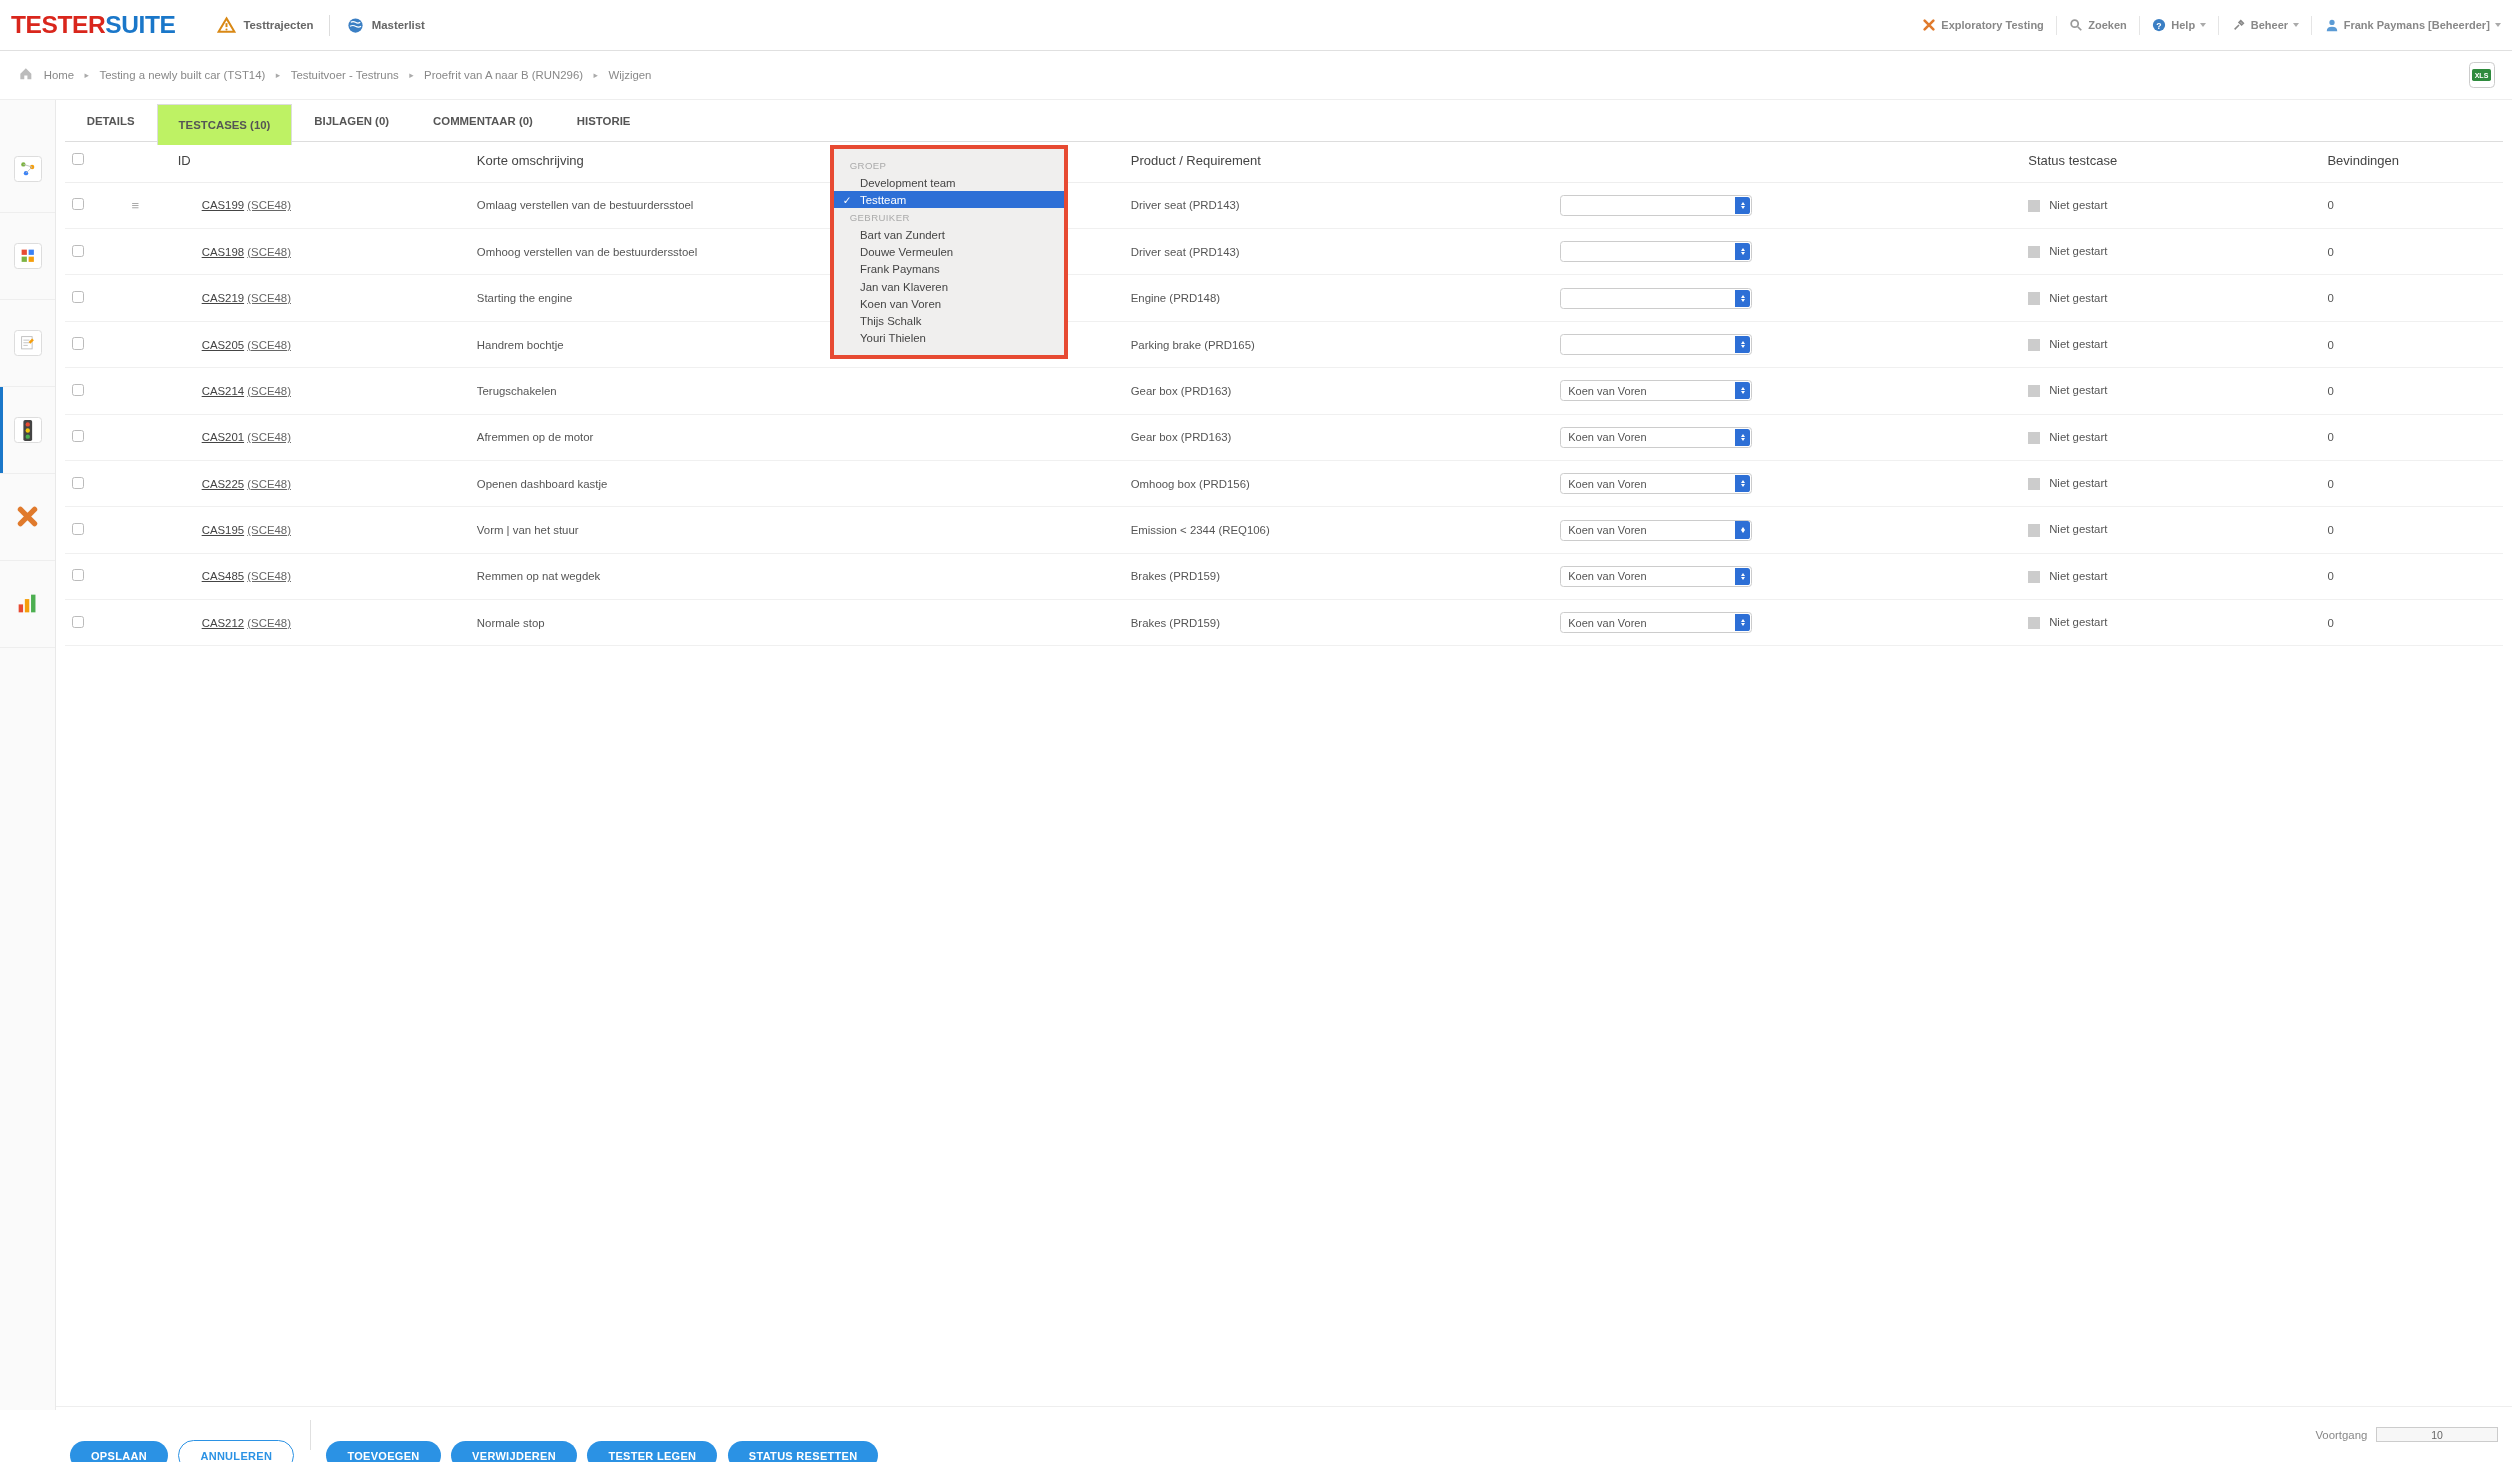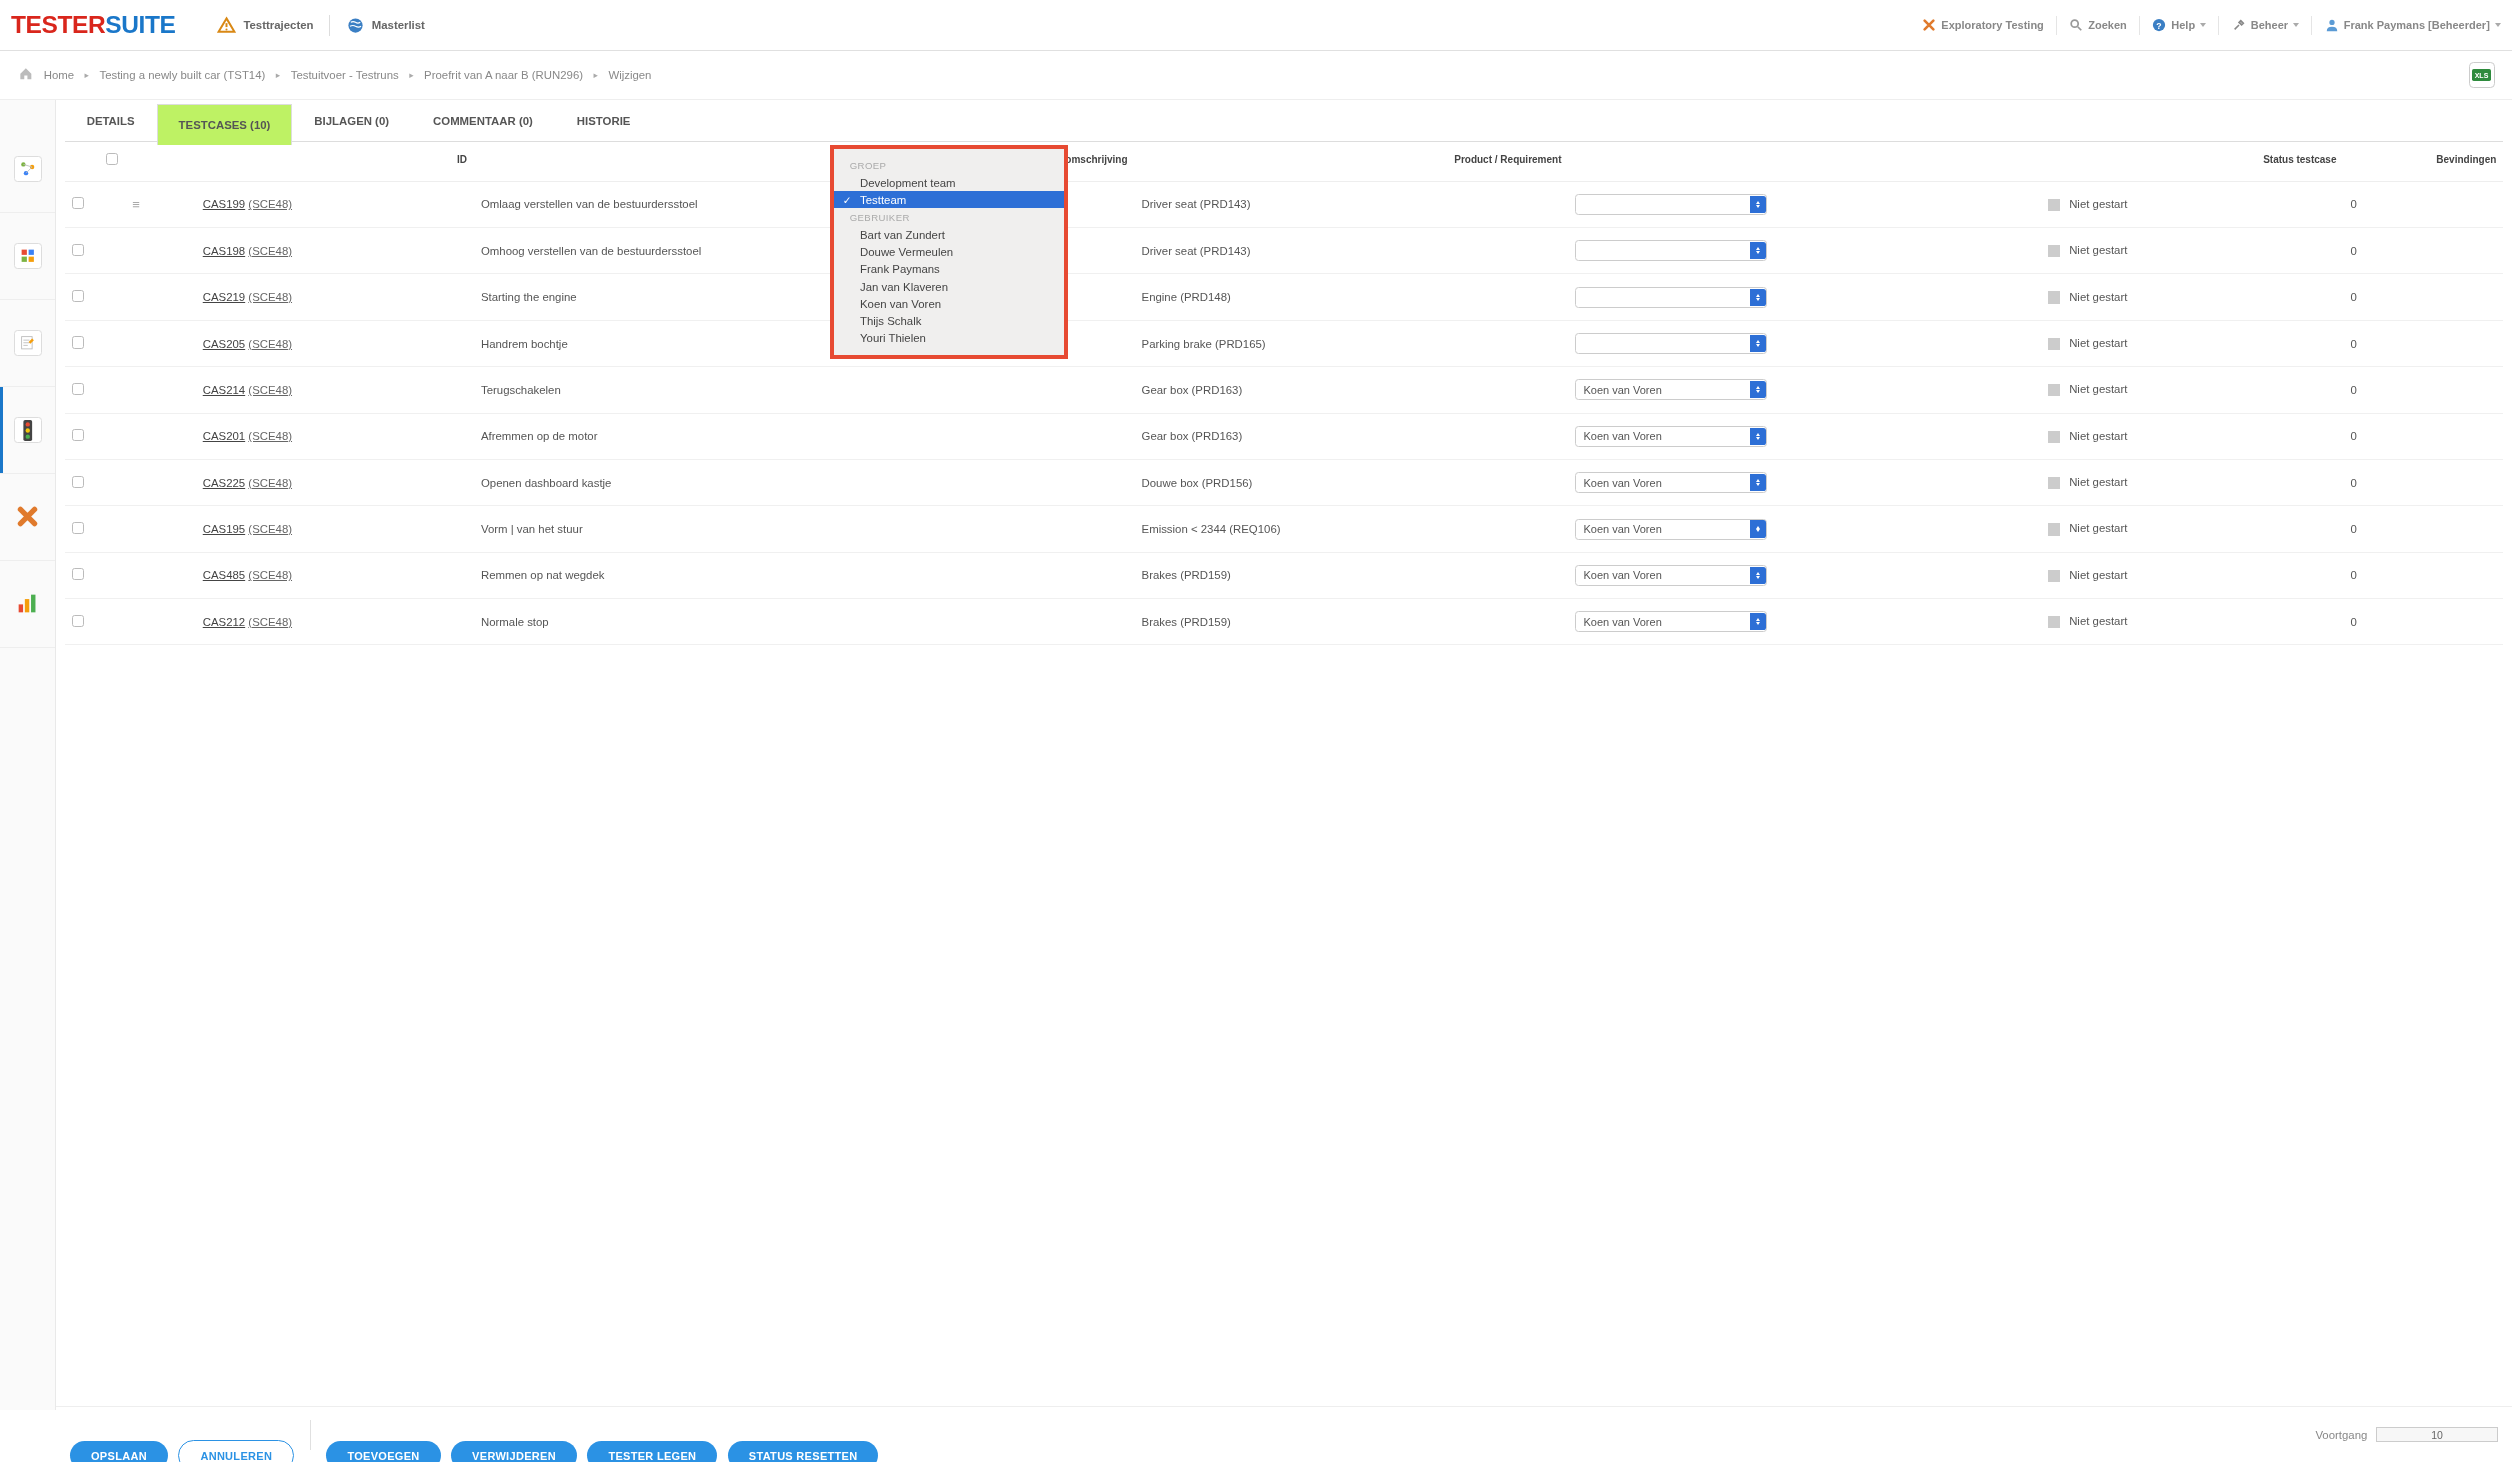--- a/index.html
+++ b/index.html
@@ -41,21 +41,21 @@
 
 .content { flex:1; padding:0 8.7px; position:relative; }
 
 
 .tabs { display:flex; border-bottom:0.9px solid #ddd; margin-top:0; }
 .tab { padding:14px 21px; font-weight:700; color:#555; font-size:11.4px; cursor:pointer; border:0.9px solid transparent; border-bottom:none; }
 .tab.active { border-color:#ddd; background:#bef264; position:relative; top:4px; }
 
 
 .tbl { width:100%; border-collapse:collapse; position:relative; }
-.tbl th { text-align:right; padding:10.5px 7px 14px; font-weight:700; color:#444; font-size:10px; border-bottom:0.9px solid #eee; }
+.tbl th { text-align:left; padding:10.5px 7px 14px; font-weight:400; color:#444; font-size:13px; border-bottom:0.9px solid #eee; }
 .tbl td { padding:12.2px 7px; border-bottom:0.9px solid #f0f0f0; vertical-align:middle; font-size:11.4px; color:#555; }
 .chk { width:12.2px; height:12.2px; border:0.9px solid #bbb; border-radius:2.6px; cursor:pointer; display:inline-block; }
 .idlink { color:#444; text-decoration:underline; cursor:pointer;margin-left:24px; }
 .idext { color:#666; text-decoration:underline; cursor:pointer; }
 .selectbox { position:relative; width:192px; height:21px; border:0.9px solid #ccc; border-radius:3.5px; background:#fff; display:flex; align-items:center; padding:0 23px 0 7px; font-size:11px; color:#555; cursor:pointer; }
 .selectbox .arrows { position:absolute; right:0.9px; top:0.9px; bottom:0.9px; width:15.7px; background:#2d6fd6; border-radius:0 2.6px 2.6px 0; display:flex; flex-direction:column; align-items:center; justify-content:center; gap:0.9px; }
 .selectbox .arrows::before { content:""; border-left:2.6px solid transparent; border-right:2.6px solid transparent; border-bottom:3.5px solid #fff; }
 .selectbox .arrows::after { content:""; border-left:2.6px solid transparent; border-right:2.6px solid transparent; border-top:3.5px solid #fff; }
 .status-chk { width:12.2px; height:12.2px; background:#ccc; display:inline-block; margin-right:8.7px; vertical-align:middle; }
 .drag { color:#aaa; cursor:grab; font-size:13px; }
@@ -350,21 +350,21 @@
               </div>
             </td>
             <td><span class="status-chk"></span><span>Niet gestart</span></td>
             <td>0</td>
           </tr>
           <tr>
             <td><span class="chk"></span></td>
             <td></td>
             <td><span class="idlink">CAS225</span> <span class="idext">(SCE48)</span></td>
             <td>Openen dashboard kastje</td>
-            <td>Douwe box (PRD156)</td>
+            <td>Omhoog box (PRD156)</td>
             <td>
               <div class="selectbox">
                 <span>Koen van Voren</span>
                 <span class="arrows"></span>
               </div>
             </td>
             <td><span class="status-chk"></span><span>Niet gestart</span></td>
             <td>0</td>
           </tr>
           <tr>

